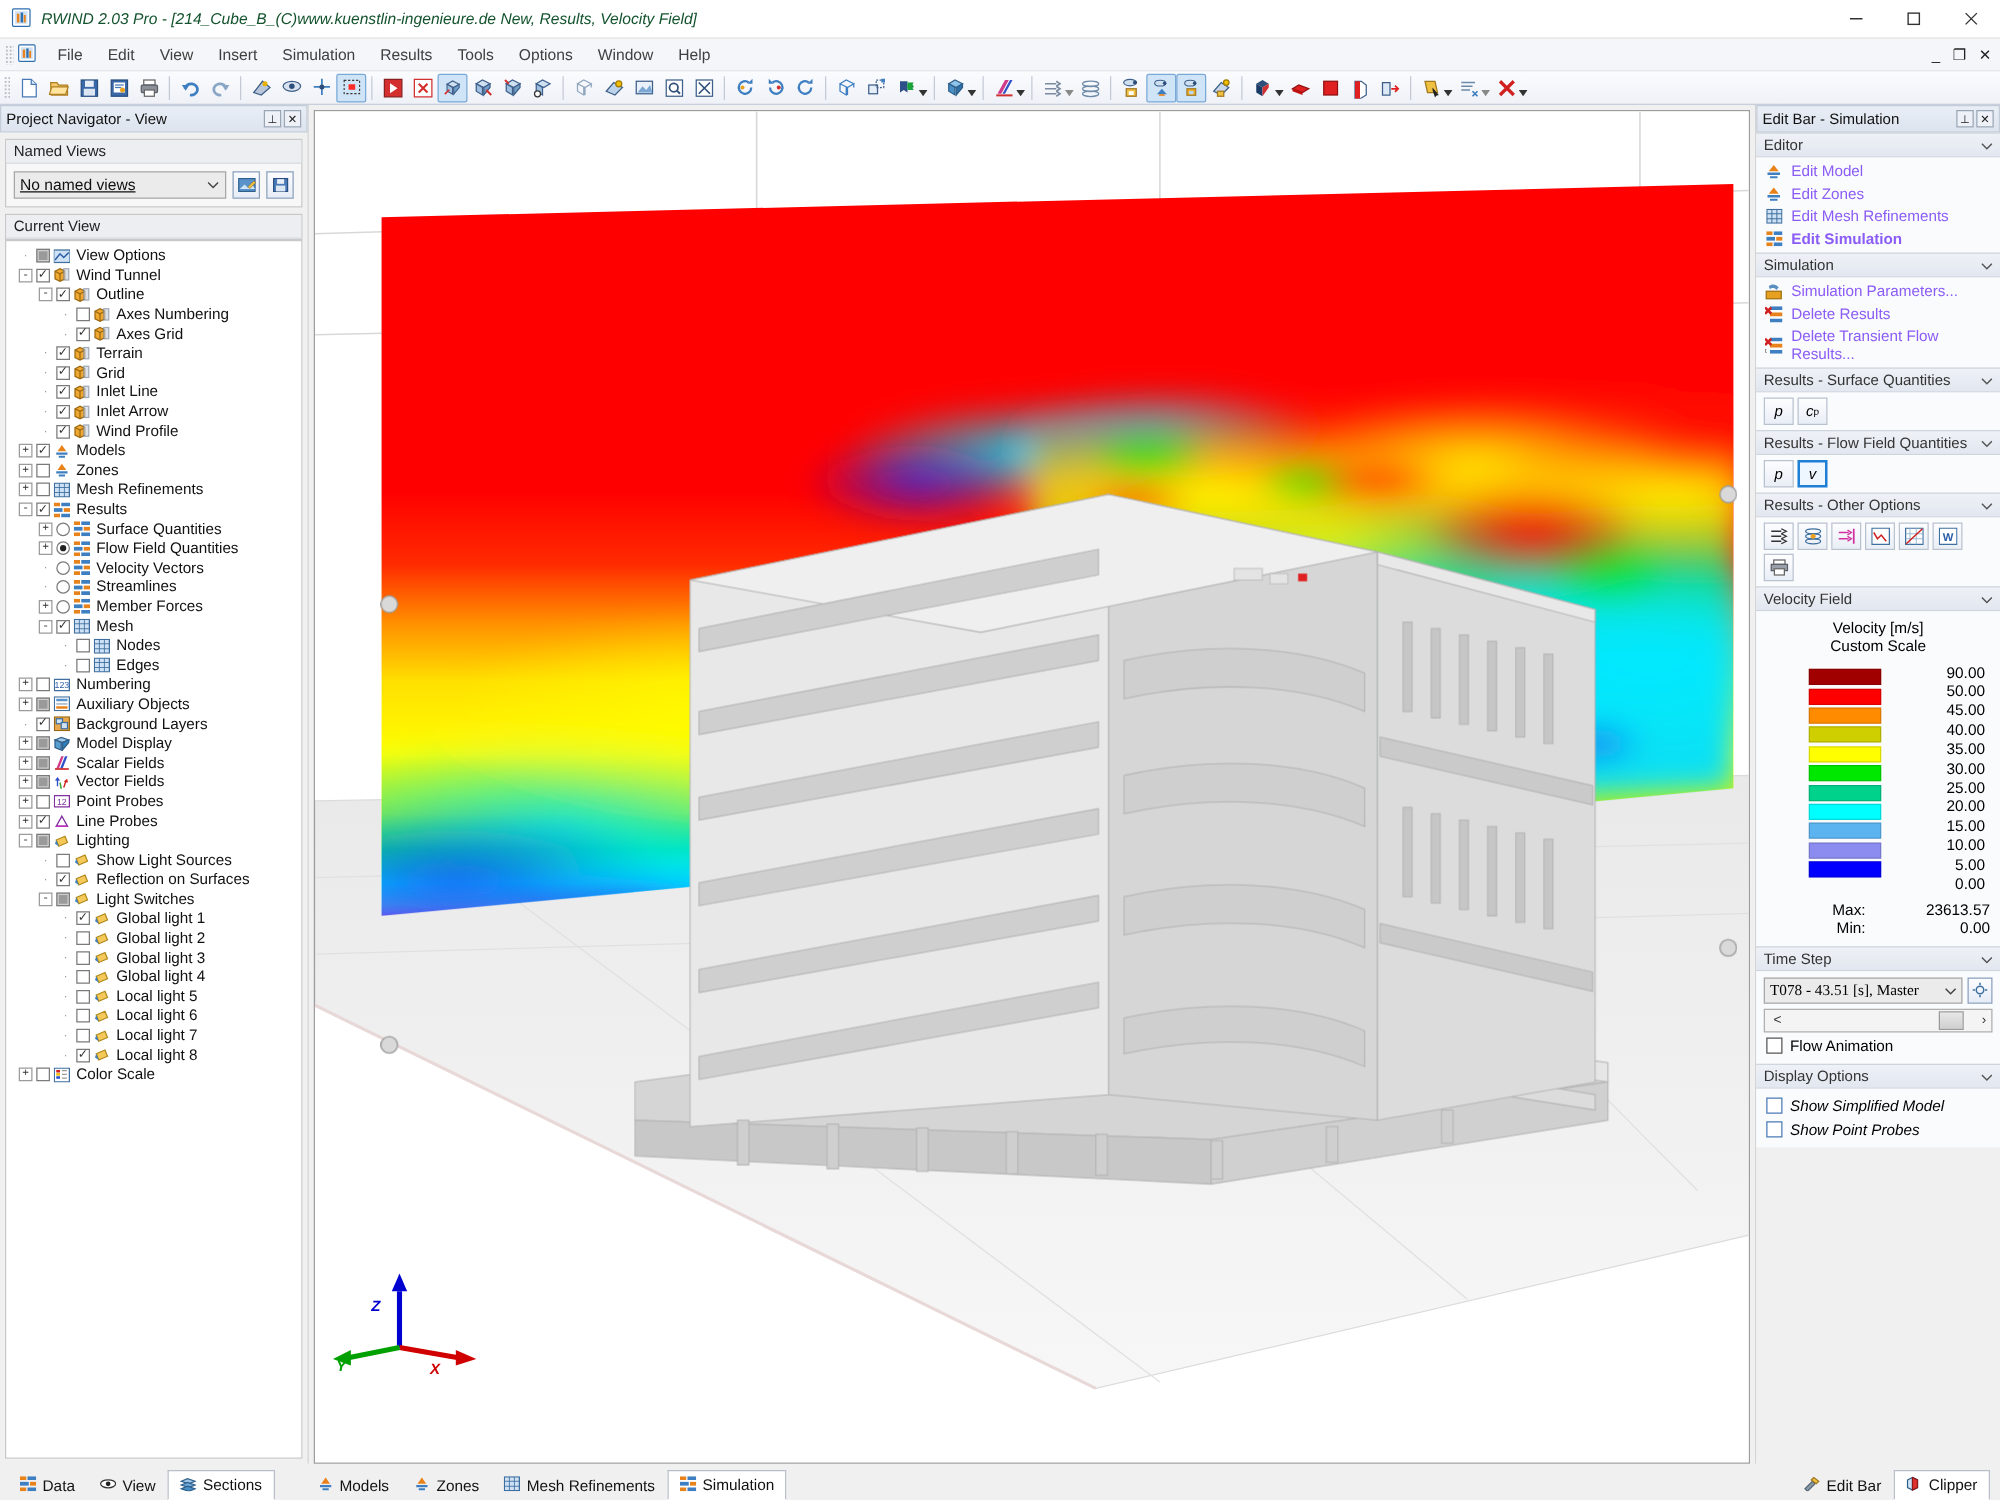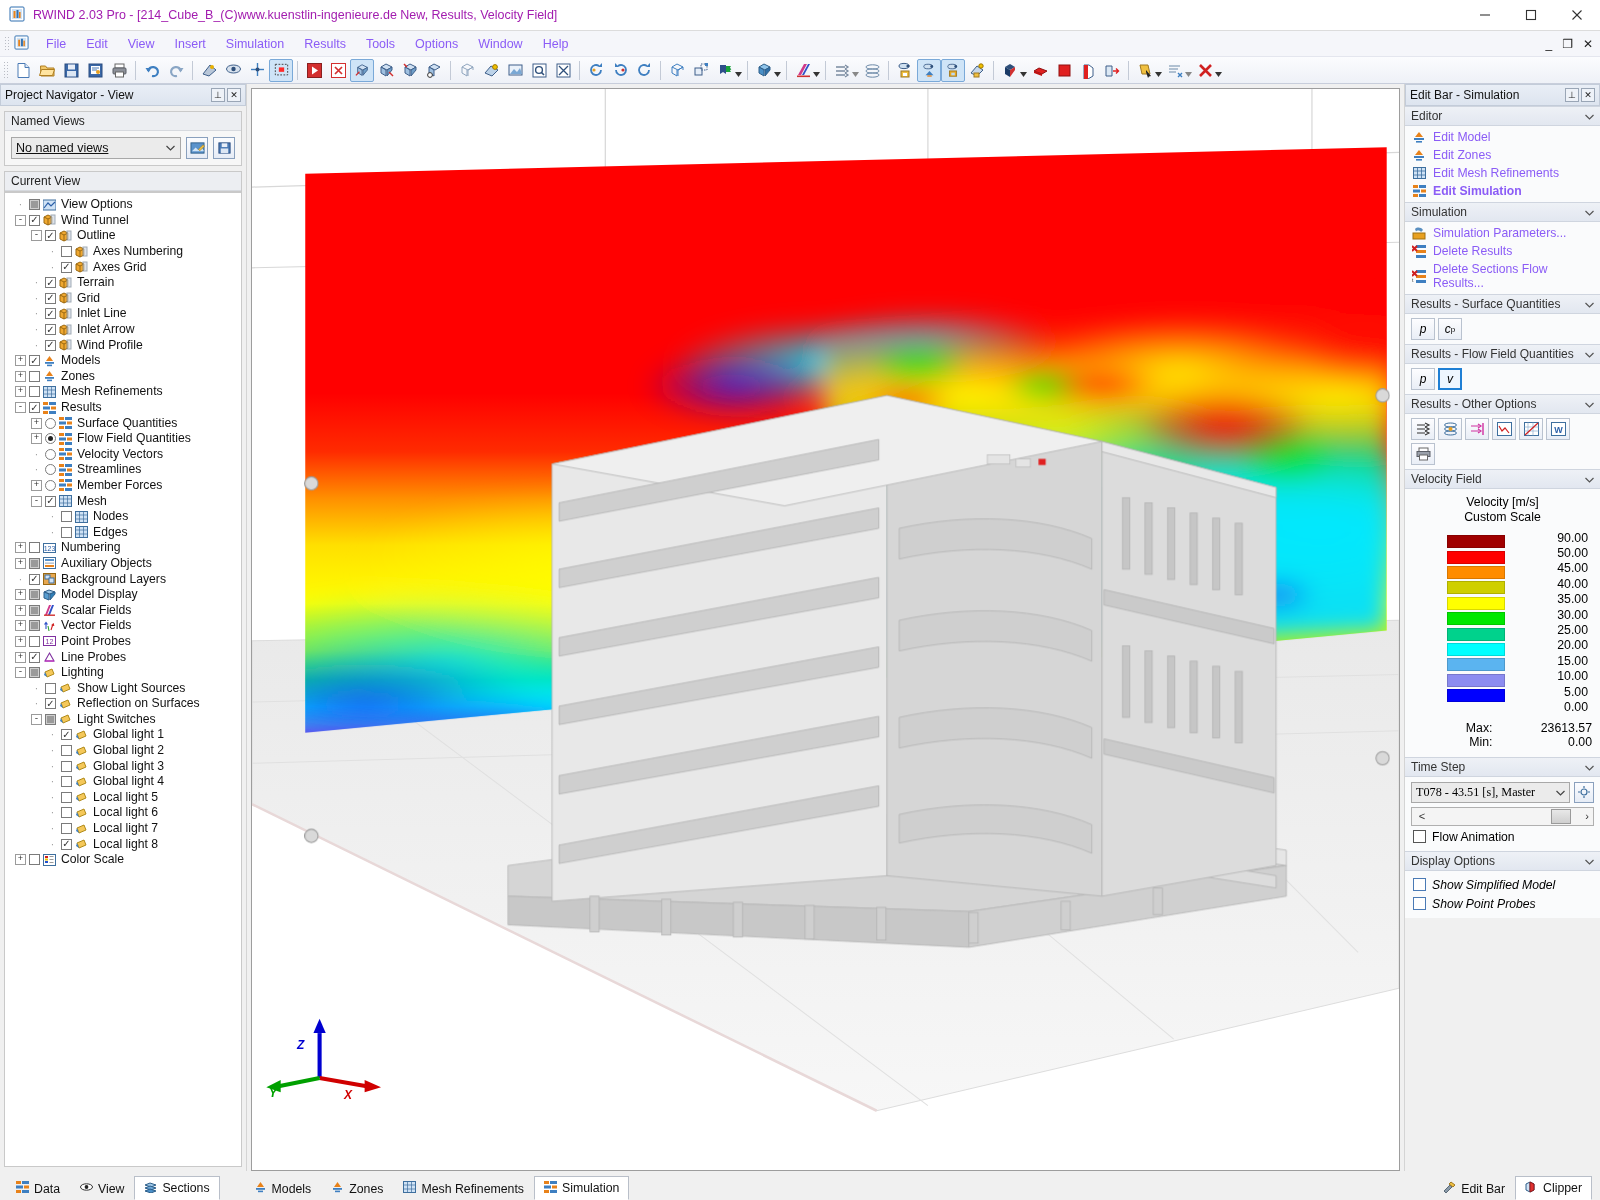--- a/index.html
+++ b/index.html
@@ -12,35 +12,35 @@
     -webkit-font-smoothing:antialiased;
   }
   .app { position:relative; width:1600px; height:1200px; display:flex; flex-direction:column; }
 
   
   .titlebar {
     height:31px; background:#ffffff; display:flex; align-items:center;
     border-bottom:1px solid #dcdcdc; flex:0 0 auto;
   }
   .titlebar .app-ico { margin-left:9px; margin-right:8px; }
-  .titlebar .ttl { font-size:12.5px; color:#a21caf; white-space:nowrap; }
+  .titlebar .ttl { font-size:12.5px; color:#14532d; white-space:nowrap;font-style:italic; }
   .win-btns { margin-left:auto; display:flex; height:31px; }
   .win-btn { width:46px; height:31px; display:flex; align-items:center; justify-content:center; color:#333; }
   .win-btn svg { display:block; }
 
   
   .menubar {
     height:26px; background:#f5f6fa; display:flex; align-items:center;
     border-bottom:1px solid #e4e6ee; flex:0 0 auto; position:relative;
   }
   .menu-grip { width:7px; height:16px; margin-left:4px;
     background-image:radial-gradient(#b9bcc4 40%, transparent 41%);
     background-size:3px 3px; }
   .menubar .mico { margin:0 7px 0 3px; }
-  .menu-item { padding:3px 10px; font-size:12.5px; color:#8b5cf6; cursor:default; white-space:nowrap; }
+  .menu-item { padding:3px 10px; font-size:12.5px; color:#404040; cursor:default; white-space:nowrap; }
   .mdi-btns { margin-left:auto; display:flex; align-items:center; padding-right:7px; gap:10px; color:#222; }
   .mdi-btns span { font-size:12px; line-height:1; cursor:default; }
 
   
   .toolbar {
     height:27px; background:linear-gradient(#fbfcfe,#eef1f7);
     border-bottom:1px solid #c8cedb; display:flex; align-items:center;
     padding:0 3px; flex:0 0 auto; gap:0px;
   }
   .tb { width:24px; height:23px; display:flex; align-items:center; justify-content:center; border-radius:2px; }
@@ -1503,21 +1503,21 @@
         <div class="eb-item">
           <span class="ei">
             <svg width="14" height="13" viewBox="0 0 14 13">
                 <rect x="4" y="0" width="10" height="3" fill="#3e7fc1"></rect>
                 <rect x="4" y="5" width="10" height="3" fill="#e8821a"></rect>
                 <rect x="4" y="10" width="10" height="3" fill="#3e7fc1"></rect>
                 <path d="M0 1l5 5M5 1L0 6" stroke="#d02020" stroke-width="2"></path>
                 <text x="0" y="12" font-size="5" fill="#333">t</text>
               </svg>
           </span>
-          <span>Delete Sections Flow Results...</span>
+          <span>Delete Transient Flow Results...</span>
         </div>
       </div>
 
       <div class="eb-sec-hd">
         <span>Results - Surface Quantities</span>
         <span class="chev2">
           <svg width="9" height="6">
               <path d="M0.5 1L4.5 5L8.5 1" fill="none" stroke="#555" stroke-width="1.2"></path>
             </svg>
         </span>

